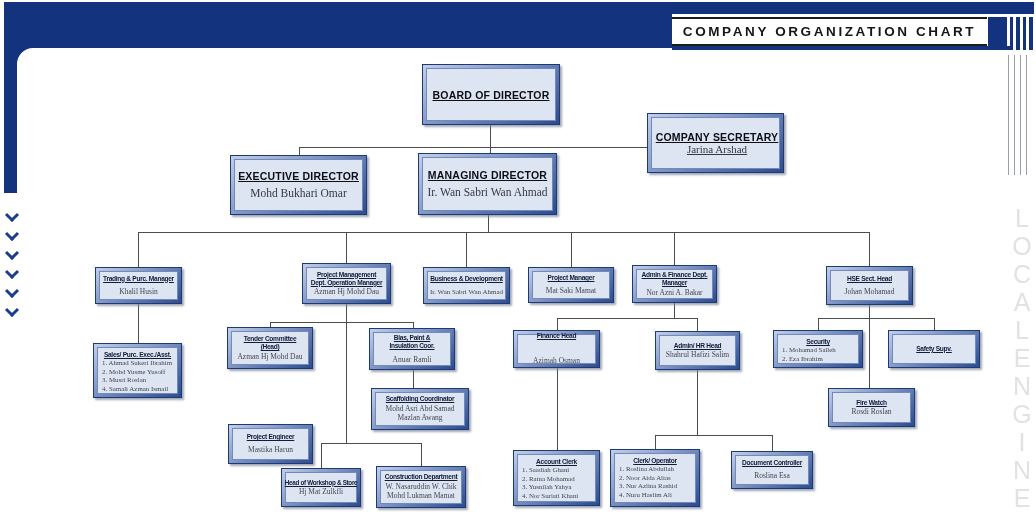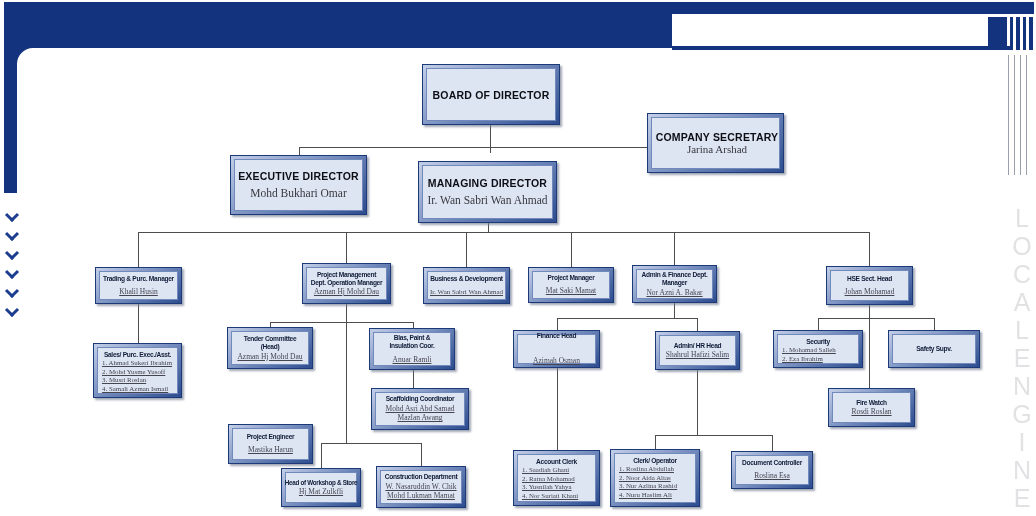--- a/index.html
+++ b/index.html
@@ -15,44 +15,47 @@
   #title-underline{left:672px;top:46px;width:340px;height:4px;background:#14337f;}
   #hdr-square{left:988px;top:17px;width:19px;height:29px;background:#14337f;}
   #hdr-stripes{left:1010px;top:17px;width:26px;height:33px;background:repeating-linear-gradient(to right,#14337f 0 3.5px,#ffffff 3.5px 6.5px);}
   #corner-lines{left:1008px;top:55px;width:21px;height:120px;background:repeating-linear-gradient(to right,#9aa0ab 0 1px,transparent 1px 6px);}
   .chev{position:absolute;left:6px;width:10px;height:10px;}
   .chev::before{content:"";position:absolute;left:1px;top:-2px;width:7px;height:7px;border-right:3px solid #1d3e8f;border-bottom:3px solid #1d3e8f;transform:rotate(45deg);}
   #watermark{position:absolute;left:1008px;top:204px;width:28px;height:312px;overflow:hidden;text-align:center;}
   #watermark span{display:block;font-family:"Liberation Sans",sans-serif;font-size:25px;line-height:28px;color:#e2e2e4;font-weight:400;}
   .node{position:absolute;box-sizing:border-box;background:linear-gradient(145deg,#c3cfe8 0%,#6b84b8 55%,#2d4c8f 100%);border:1px solid #1c3a78;box-shadow:2px 2px 2px rgba(120,130,150,.7);}
   .node .inner{position:absolute;inset:3px;background:#dde5f3;border:1px solid #7289bb;display:flex;flex-direction:column;justify-content:center;align-items:center;text-align:center;}
-  .ntitle{font-size:6.6px;line-height:8.3px;font-weight:bold;color:#101c38;white-space:nowrap;letter-spacing:-0.3px;}
-  .nname{font-family:"Liberation Serif",serif;font-size:7.5px;line-height:8.4px;color:#45454f;text-decoration:underline;margin-top:1px;white-space:nowrap;}
+  .ntitle{font-size:6.6px;line-height:8.3px;font-weight:bold;color:#101c38;white-space:nowrap;letter-spacing:-0.3px;text-decoration:underline;}
+  .nname{font-family:"Liberation Serif",serif;font-size:7.5px;line-height:8.4px;color:#45454f;margin-top:1px;white-space:nowrap;}
   .inner.list{justify-content:flex-start;align-items:stretch;padding-top:3px;}
   .inner.list .nname{text-align:left;padding-left:4px;margin-top:0;font-size:6.9px;}
   .lvl0 .ntitle,.lvl1 .ntitle{font-size:10.5px;line-height:12px;letter-spacing:.2px;color:#0d0d14;}
   .lvl1 .nname{font-size:11.5px;line-height:13px;margin-top:5px;text-decoration:none;color:#38383f;}
   .node-secretary .nname{white-space:nowrap;margin-top:0;font-size:11px;line-height:12.5px;}
   .node-secretary .inner{align-items:flex-start;padding-left:3px;}
   .node-secretary .ntitle{align-self:center;}
-  .node-secretary .nname.jar{align-self:center;}
+  .node-secretary .nname.jar{align-self:center;text-decoration:underline;}
   .node-secretary .nname.far{font-size:13.5px;letter-spacing:.4px;}
   .node-workshop .ntitle{font-size:6.3px;}
   .node-business-development .nname{font-size:7px;}
   .edge{position:absolute;background:#4d4d4d;}
 </style>
 </head>
 <body>
 
 <div id="page">
   <div class="abs" id="top-strip"></div>
   <div class="abs" id="left-band"></div>
   <div class="abs" id="left-bar"></div>
   <div class="abs" id="corner-fill"></div>
   <div class="abs" id="corner-round"></div>
+  <div class="abs" id="title-box">
+    <span>COMPANY ORGANIZATION CHART</span>
+  </div>
   <div class="abs" id="title-underline"></div>
   <div class="abs" id="hdr-square"></div>
   <div class="abs" id="hdr-stripes"></div>
   <div class="abs" id="corner-lines"></div>
   <div id="chevrons">
       <div class="chev" style="top: 212px;"></div>
       <div class="chev" style="top: 231px;"></div>
       <div class="chev" style="top: 250px;"></div>
       <div class="chev" style="top: 269px;"></div>
       <div class="chev" style="top: 288px;"></div>
@@ -111,21 +114,21 @@
         <div class="inner">
           <div class="ntitle">BOARD OF DIRECTOR</div>
         </div>
       </div>
       <div class="node lvl1 node-executive-director" style="left: 230px; top: 155px; width: 137px; height: 60px;">
         <div class="inner">
           <div class="ntitle">EXECUTIVE DIRECTOR</div>
           <div class="nname">Mohd Bukhari Omar</div>
         </div>
       </div>
-      <div class="node lvl1 node-managing-director" style="left: 418px; top: 153px; width: 139px; height: 62px; margin-top: 8px;">
+      <div class="node lvl1 node-managing-director" style="left: 418px; top: 153px; width: 139px; height: 62px;">
         <div class="inner">
           <div class="ntitle">MANAGING DIRECTOR</div>
           <div class="nname">Ir. Wan Sabri Wan Ahmad</div>
         </div>
       </div>
       <div class="node lvl1 node-secretary" style="left: 647px; top: 113px; width: 137px; height: 60px;">
         <div class="inner">
           <div class="ntitle">COMPANY SECRETARY</div>
           <div class="nname jar">Jarina Arshad</div>
         </div>

